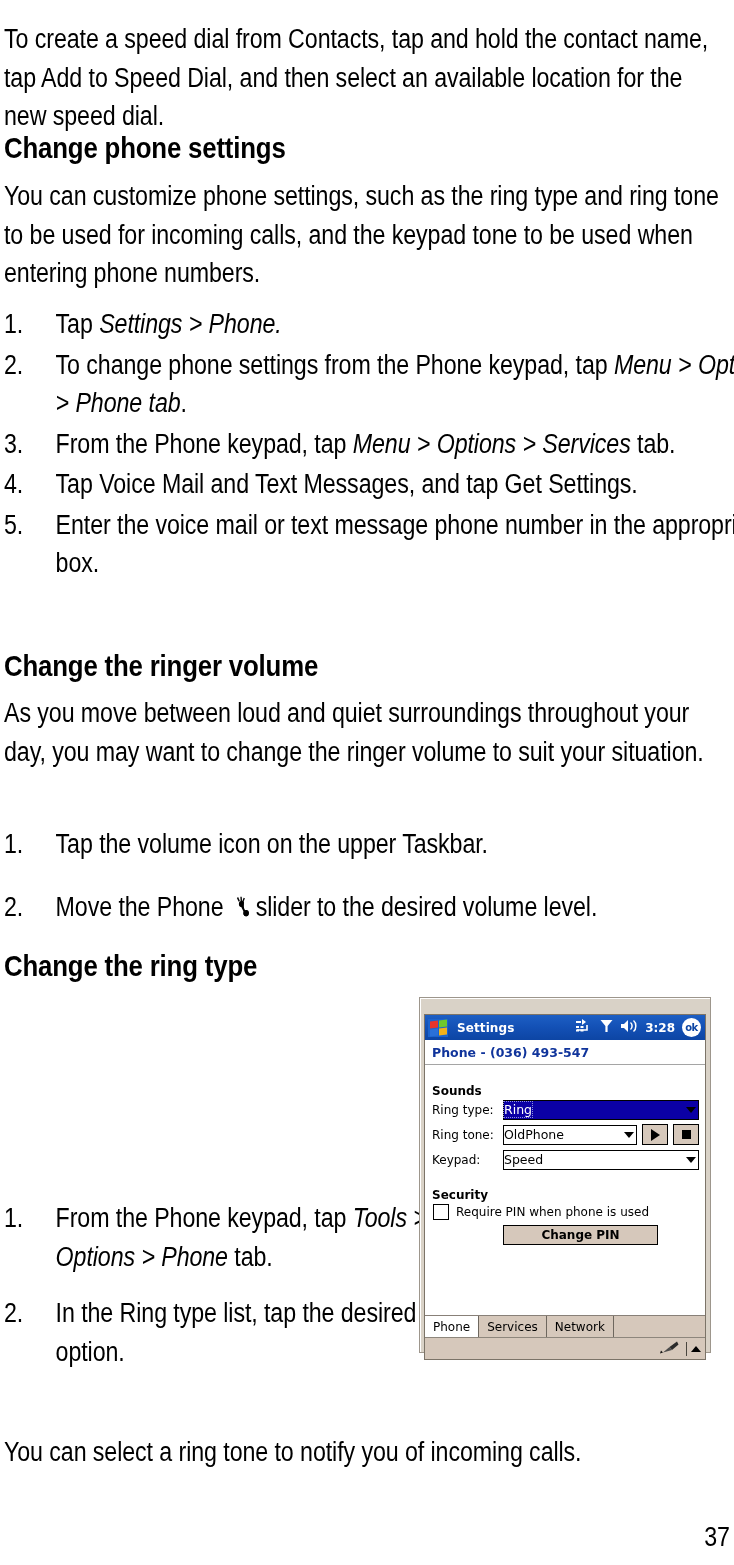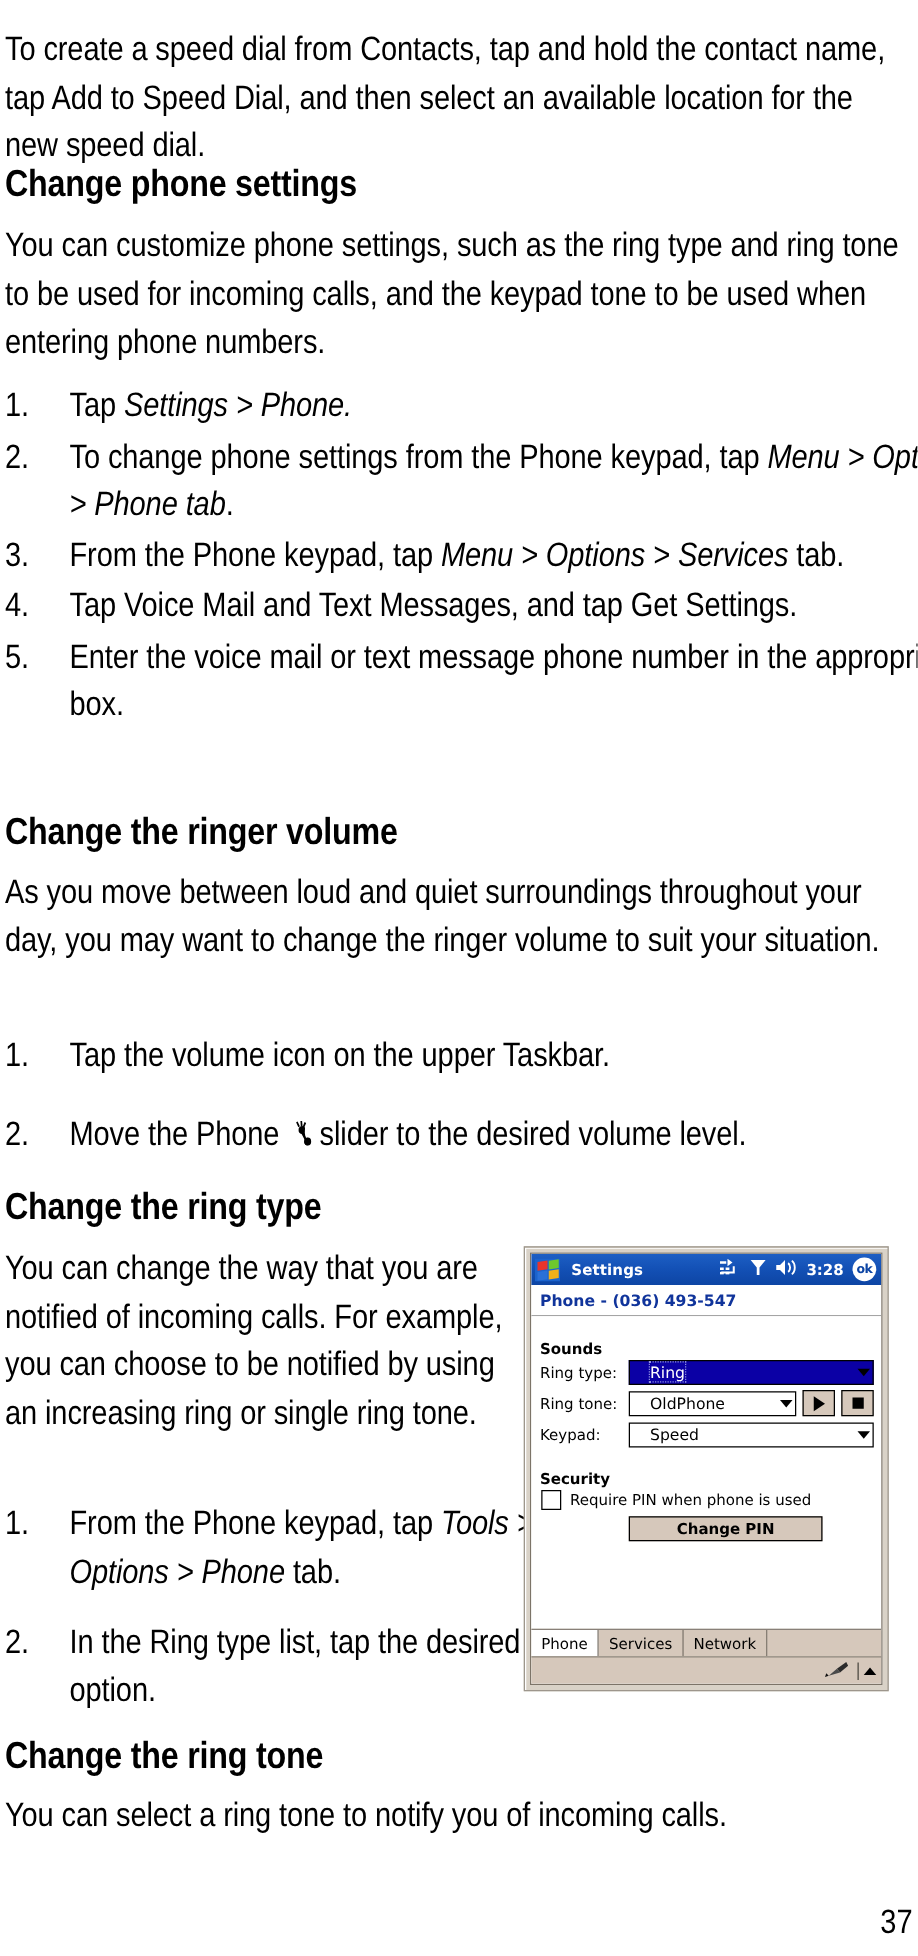--- a/index.html
+++ b/index.html
@@ -83,21 +83,21 @@
     width: 292px;
     height: 356px;
     background: #d9d2c7;
     border: 1px solid #9d968c;
     box-shadow: 1px 1px 0 #ffffff inset;
     font-family: "DejaVu Sans", sans-serif;
     box-sizing: border-box;
   }
   .pda-inner {
     position: absolute;
-    left: 4px; top: 4px;
+    left: 4px; top: 16px;
     width: 282px; height: 346px;
     background: #ffffff;
     border: 1px solid #7c7468;
     box-sizing: border-box;
     overflow: hidden;
   }
   .pda-titlebar {
     height: 25px;
     background: linear-gradient(to bottom, #1d5fc4 0%, #1350b5 50%, #0d45a4 100%);
     display: flex;
@@ -193,21 +193,21 @@
   }
   .combo {
     position: relative;
     height: 20px;
     border: 1px solid #000000;
     background: #ffffff;
     box-sizing: border-box;
     display: flex;
     align-items: center;
     font-size: 12.5px;
-    padding-left: 16px;
+    padding-left: 0;
   }
   .combo .arrow {
     position: absolute;
     right: 2px; top: 50%;
     transform: translateY(-50%);
     width: 0; height: 0;
     border-left: 5px solid transparent;
     border-right: 5px solid transparent;
     border-top: 6px solid #000;
   }
@@ -400,38 +400,32 @@
               </g>
             </svg></span><span>slider to the desired volume level.</span>
       </li>
     </ol>
   </div>
 
   <div style="position:absolute; left:4px; top:948px; width:410px;">
     <h2 class="heading" style="width:119%;">Change the ring type</h2>
   </div>
 
-  <div style="position:absolute; left:4px; top:995px; width:404px;">
-    <p class="body-text para">You can change the way that you are notified of incoming calls. For example, you can choose to be notified by using an increasing ring or single ring tone.</p>
-  </div>
 
   <div style="position:absolute; left:4px; top:1199px; width:404px;">
     <ol class="olist">
       <li class="oitem body-text" style="margin-bottom:18px;">
         <span class="onum">1.</span><span>From the Phone keypad, tap </span><span class="it">Tools &gt; Options &gt; Phone</span><span> tab.</span>
       </li>
       <li class="oitem body-text">
         <span class="onum">2.</span><span>In the Ring type list, tap the desired option.</span>
       </li>
     </ol>
   </div>
 
-  <div style="position:absolute; left:4px; top:1387px; width:724px;">
-    <h2 class="heading">Change the ring tone</h2>
-  </div>
 
   <div style="position:absolute; left:4px; top:1433px; width:724px;">
     <p class="body-text para">You can select a ring tone to notify you of incoming calls.</p>
   </div>
 
   <div class="pda">
     <div class="pda-inner">
 
       <div class="pda-titlebar">
         <div class="win-logo">

